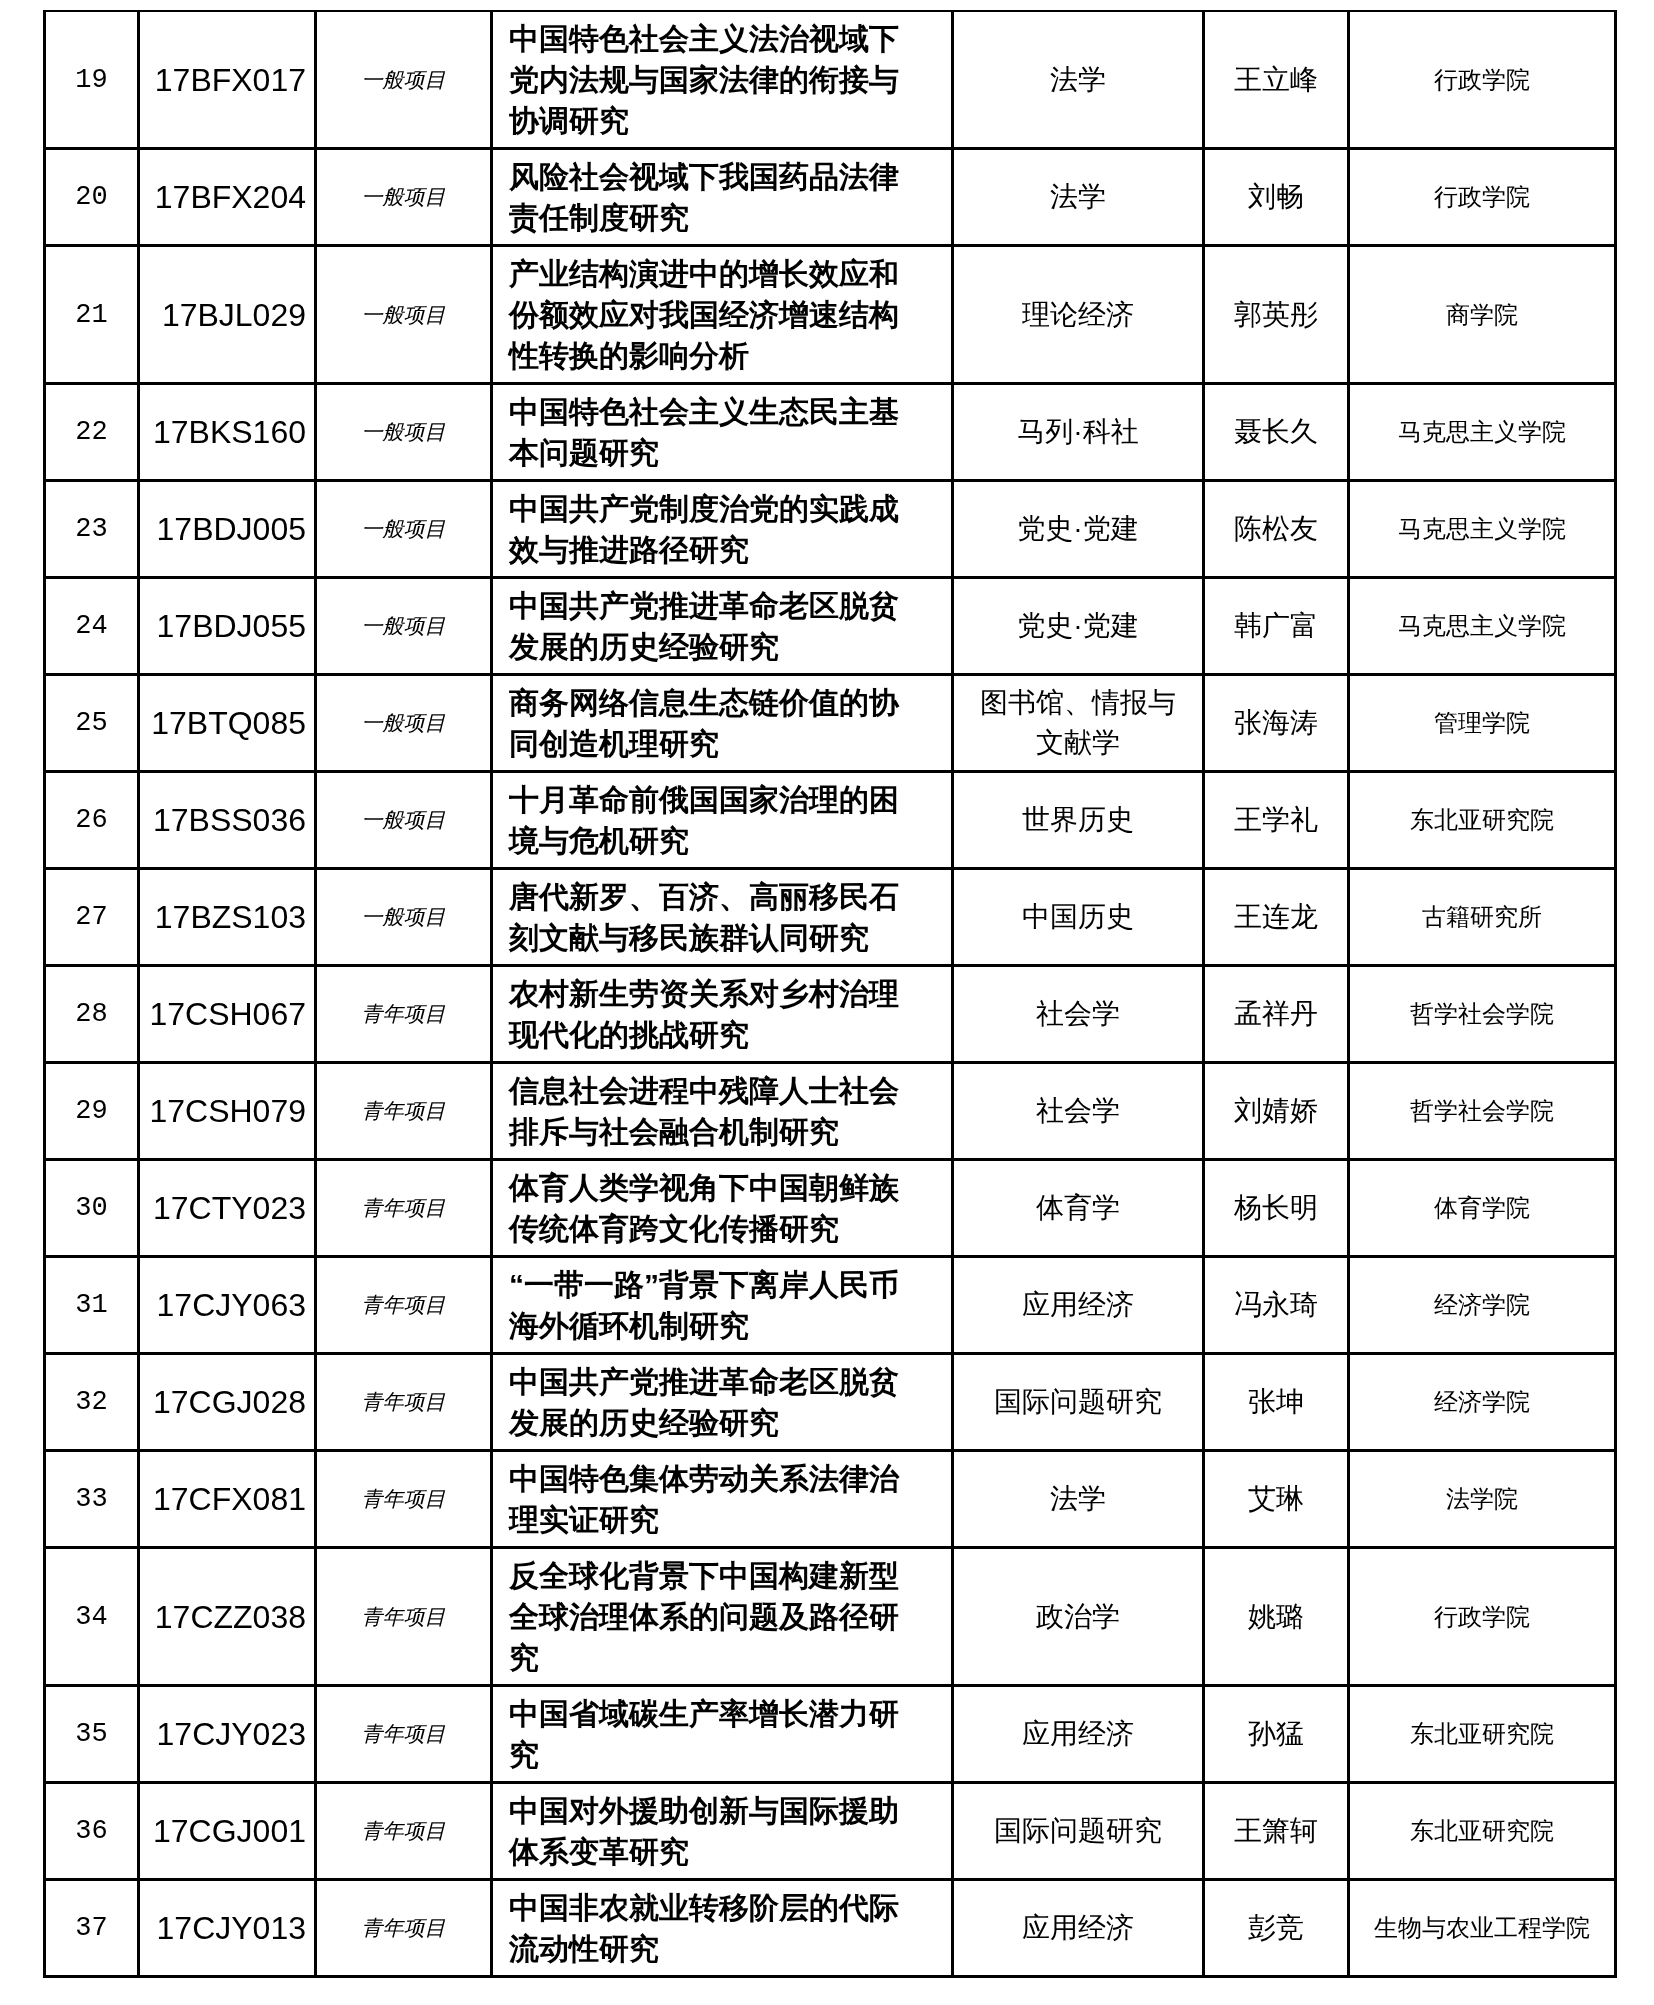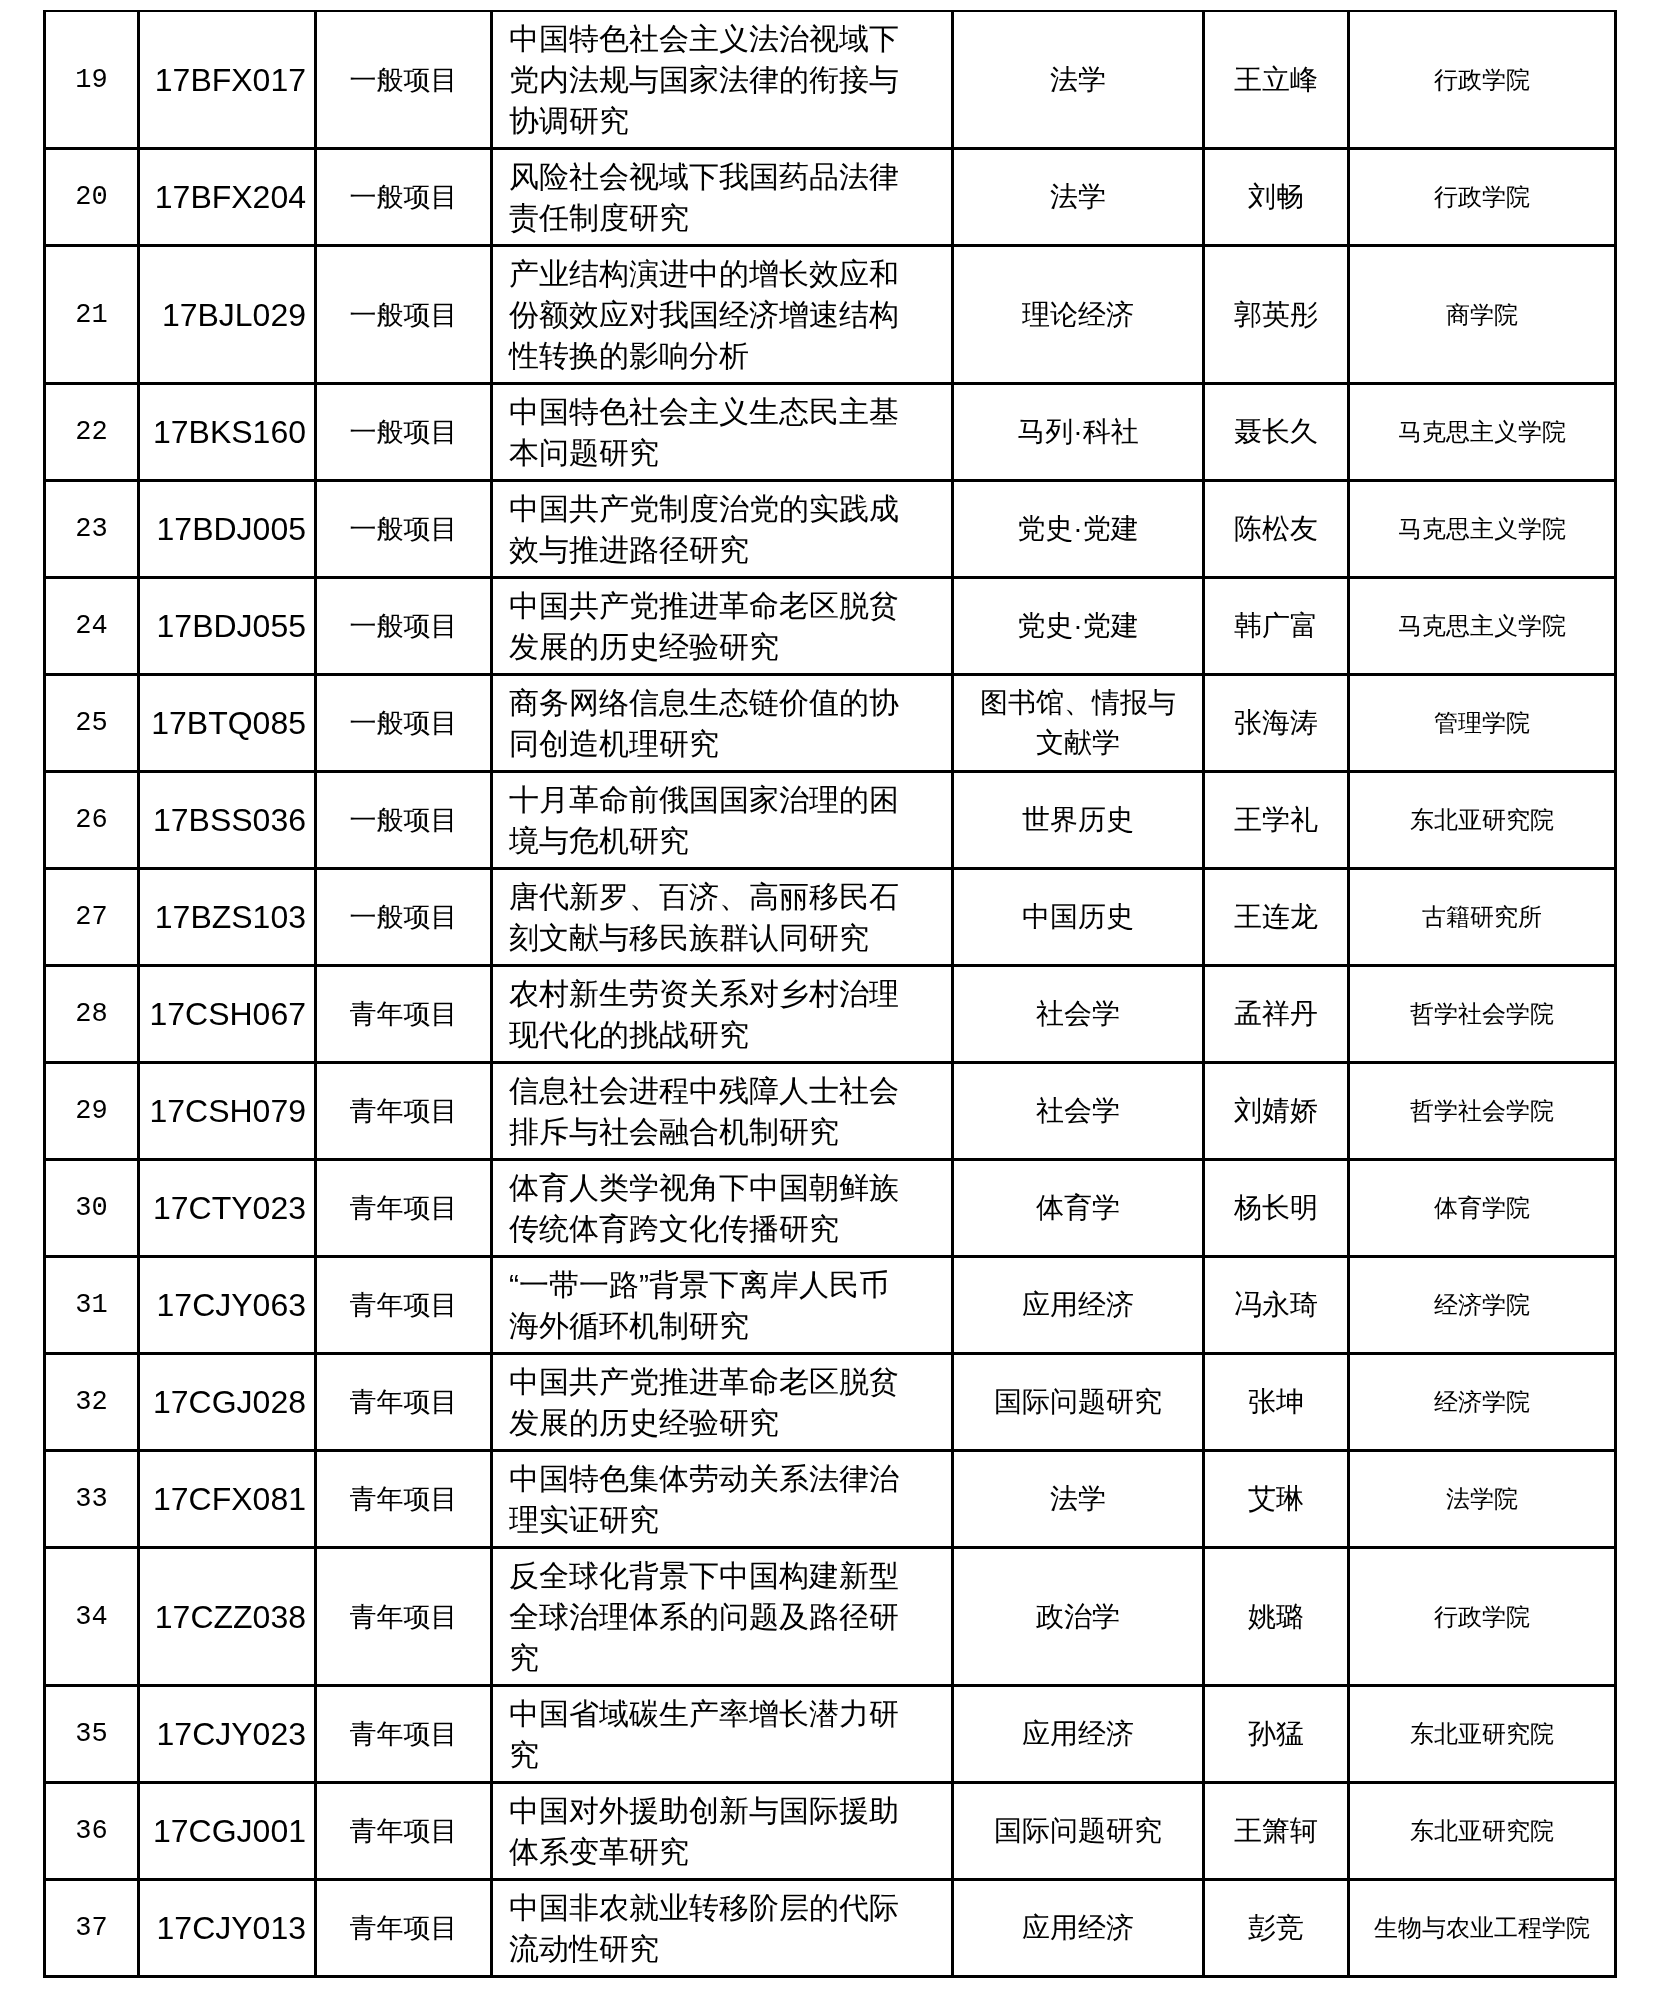--- a/index.html
+++ b/index.html
@@ -47,28 +47,30 @@
   td.col-no {
     font-family: Liberation Mono, monospace;
     font-size: 27px;
   }
   td.col-code {
     font-family: "Liberation Sans", sans-serif;
     font-size: 32px;
     text-align: right;
   }
   td.col-type {
-    font-size: 27px;
+    font-size: 21px;
+    font-style: italic;
   }
   td.col-title {
     text-align: left;
     font-size: 30px;
     line-height: 41px;
     padding: 6px 38px 6px 16px;
     word-break: break-word;
+    font-weight: bold;
   }
   td.col-discipline {
     font-size: 28px;
     padding: 0 15px;
   }
   td.col-leader {
     font-size: 28px;
   }
   td.col-unit {
     font-size: 24px;

